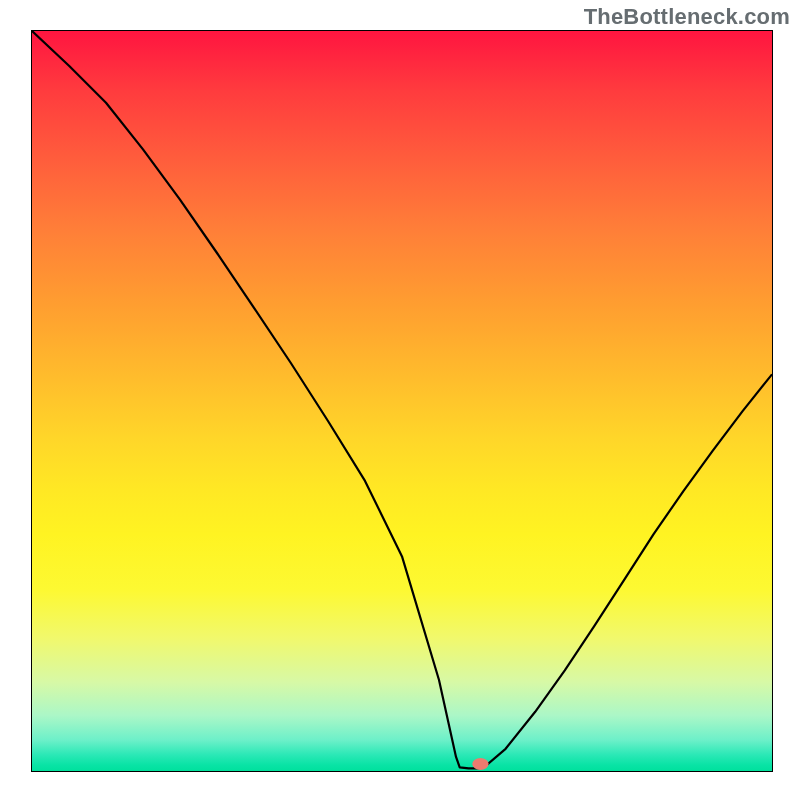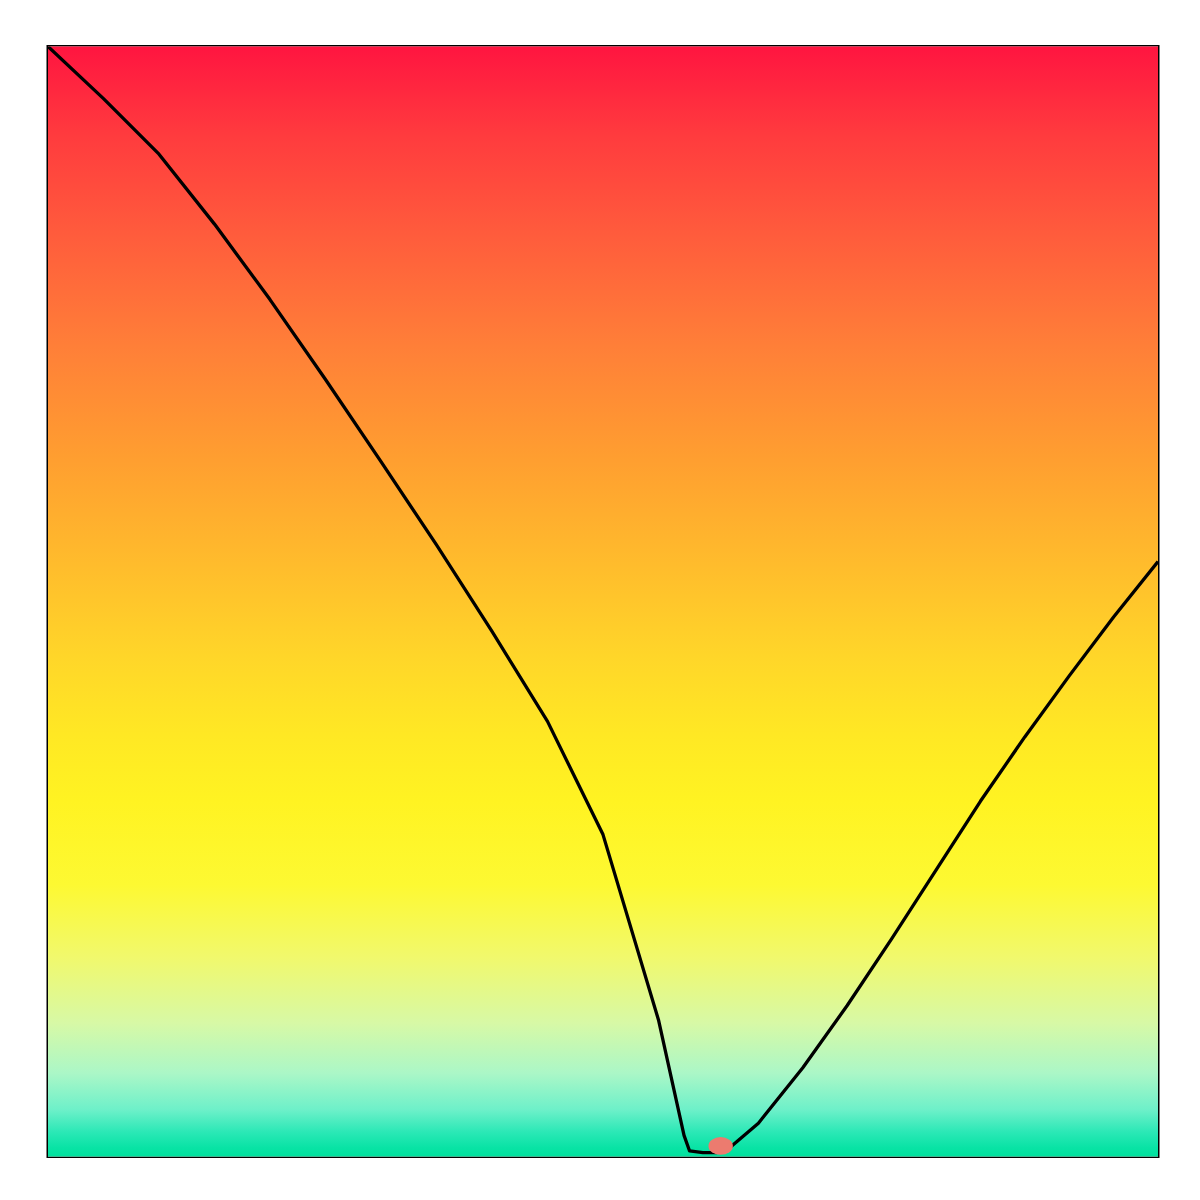--- a/index.html
+++ b/index.html
@@ -73,20 +73,21 @@
     stroke-linejoin: round;
   }
   .marker {
     fill: #ec7b6f;
   }
 </style>
 </head>
 <body>
 
 <div class="stage">
+  <div class="watermark">TheBottleneck.com</div>
 
   <div class="plot">
     <div class="gradient"></div>
     <svg class="curve" viewBox="0 0 740 740" preserveAspectRatio="none">
       <path class="curve-path" d="M0.00 0.00 L37.00 34.78 L74.00 71.78 L111.00 118.40 L148.00 168.72 L185.00 222.00 L222.00 276.76 L259.00 332.26 L296.00 389.98 L333.00 449.92 L370.00 525.40 L407.00 648.98 L424.02 725.94 L427.72 736.30 L436.60 737.41 L445.48 737.41 L452.88 735.56 L473.60 717.80 L503.20 680.80 L532.80 639.36 L562.40 594.96 L592.00 549.08 L621.60 503.20 L651.20 460.28 L680.80 419.58 L710.40 380.36 L740.00 343.36"></path>
       <ellipse class="marker" cx="448.44" cy="732.97" rx="8.14" ry="5.92"></ellipse>
     </svg>
   </div>
 </div>
 

